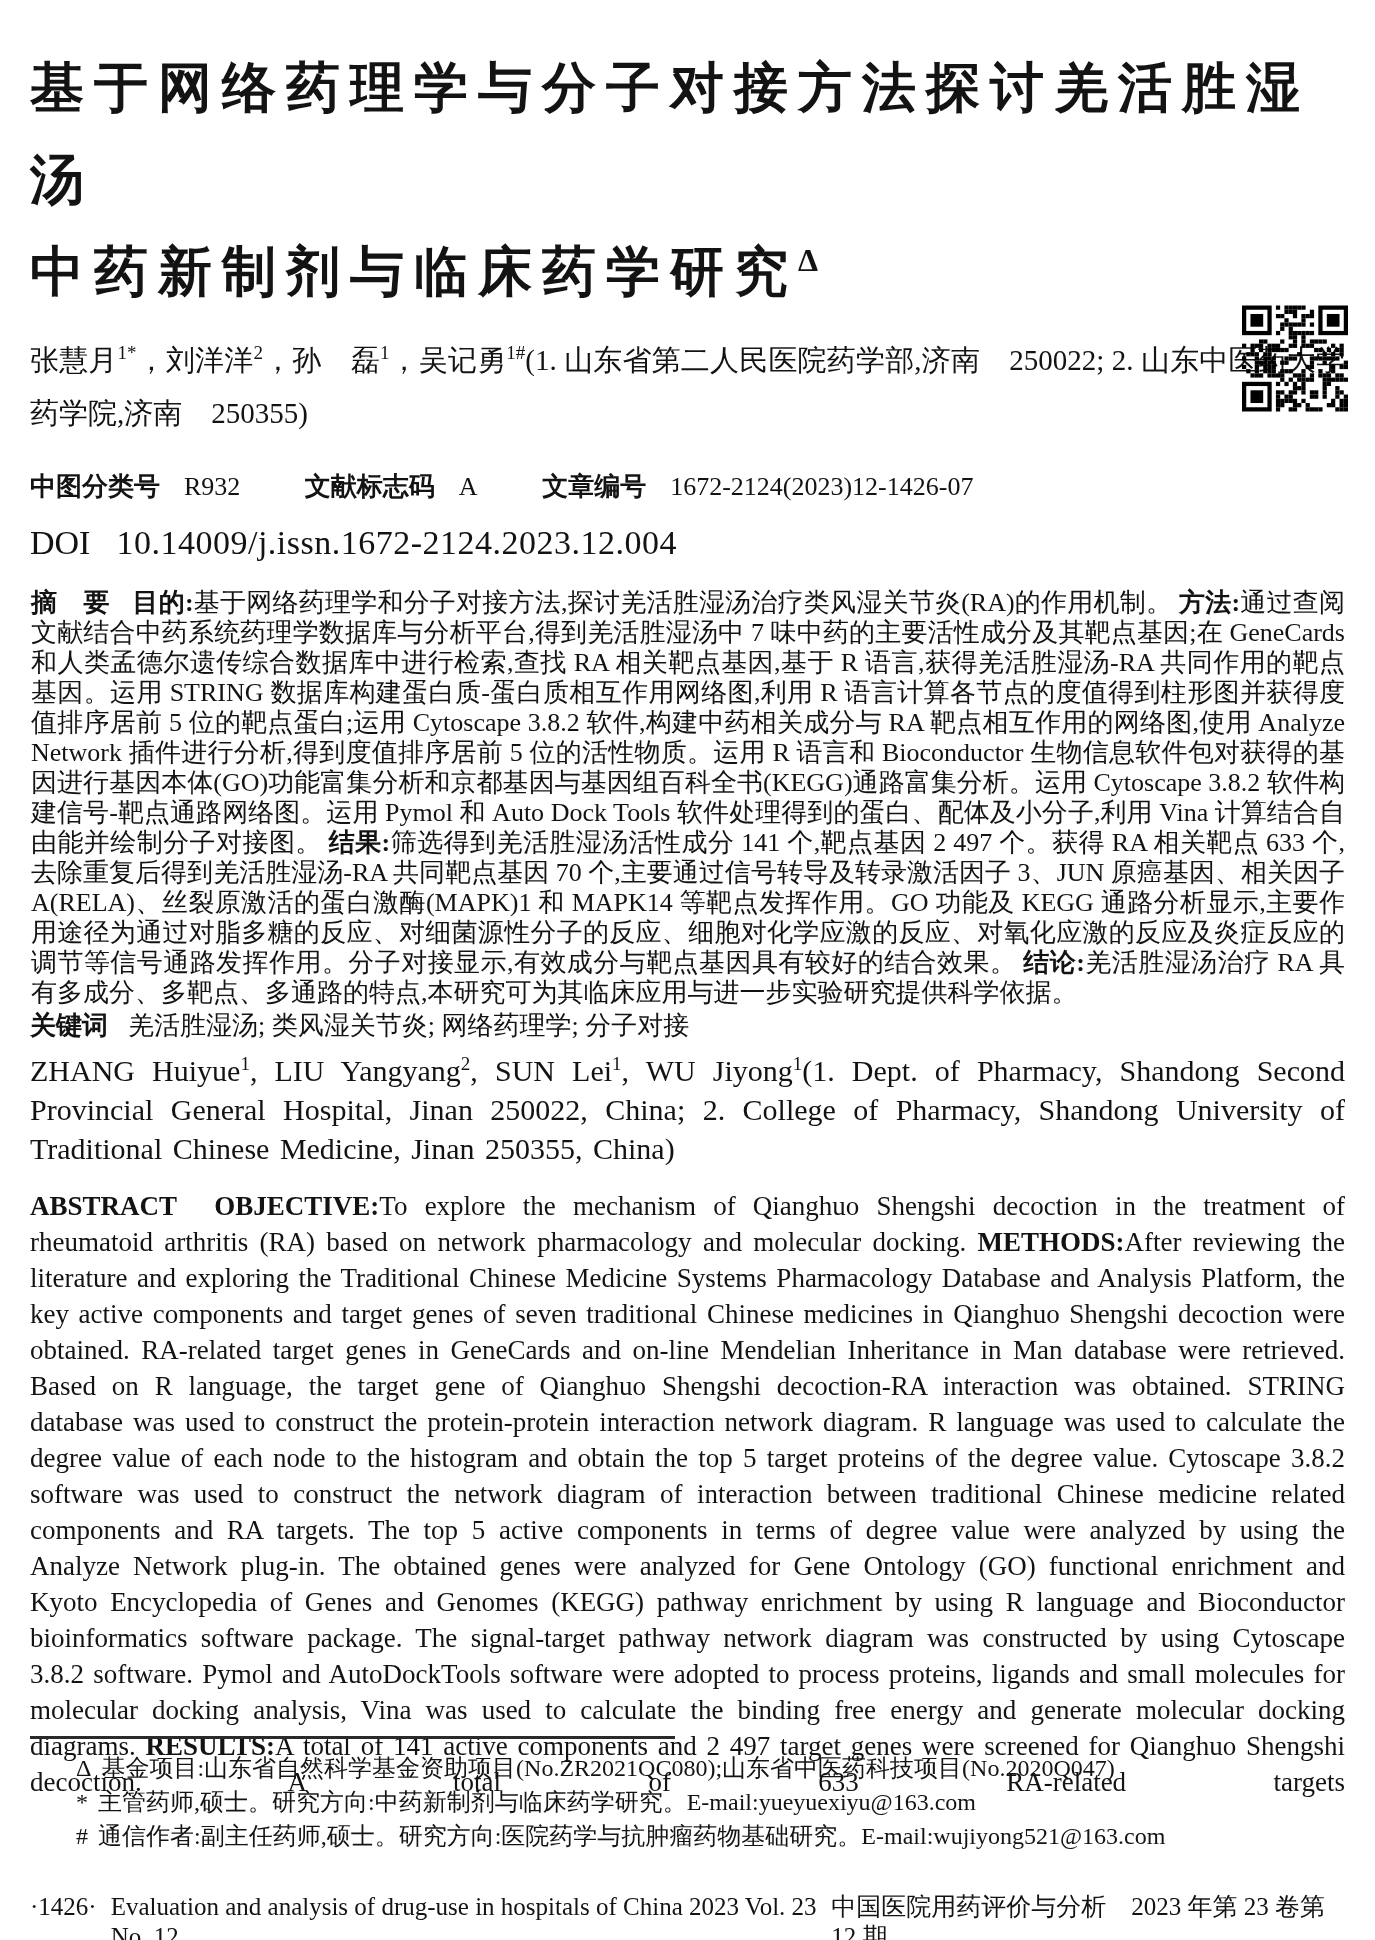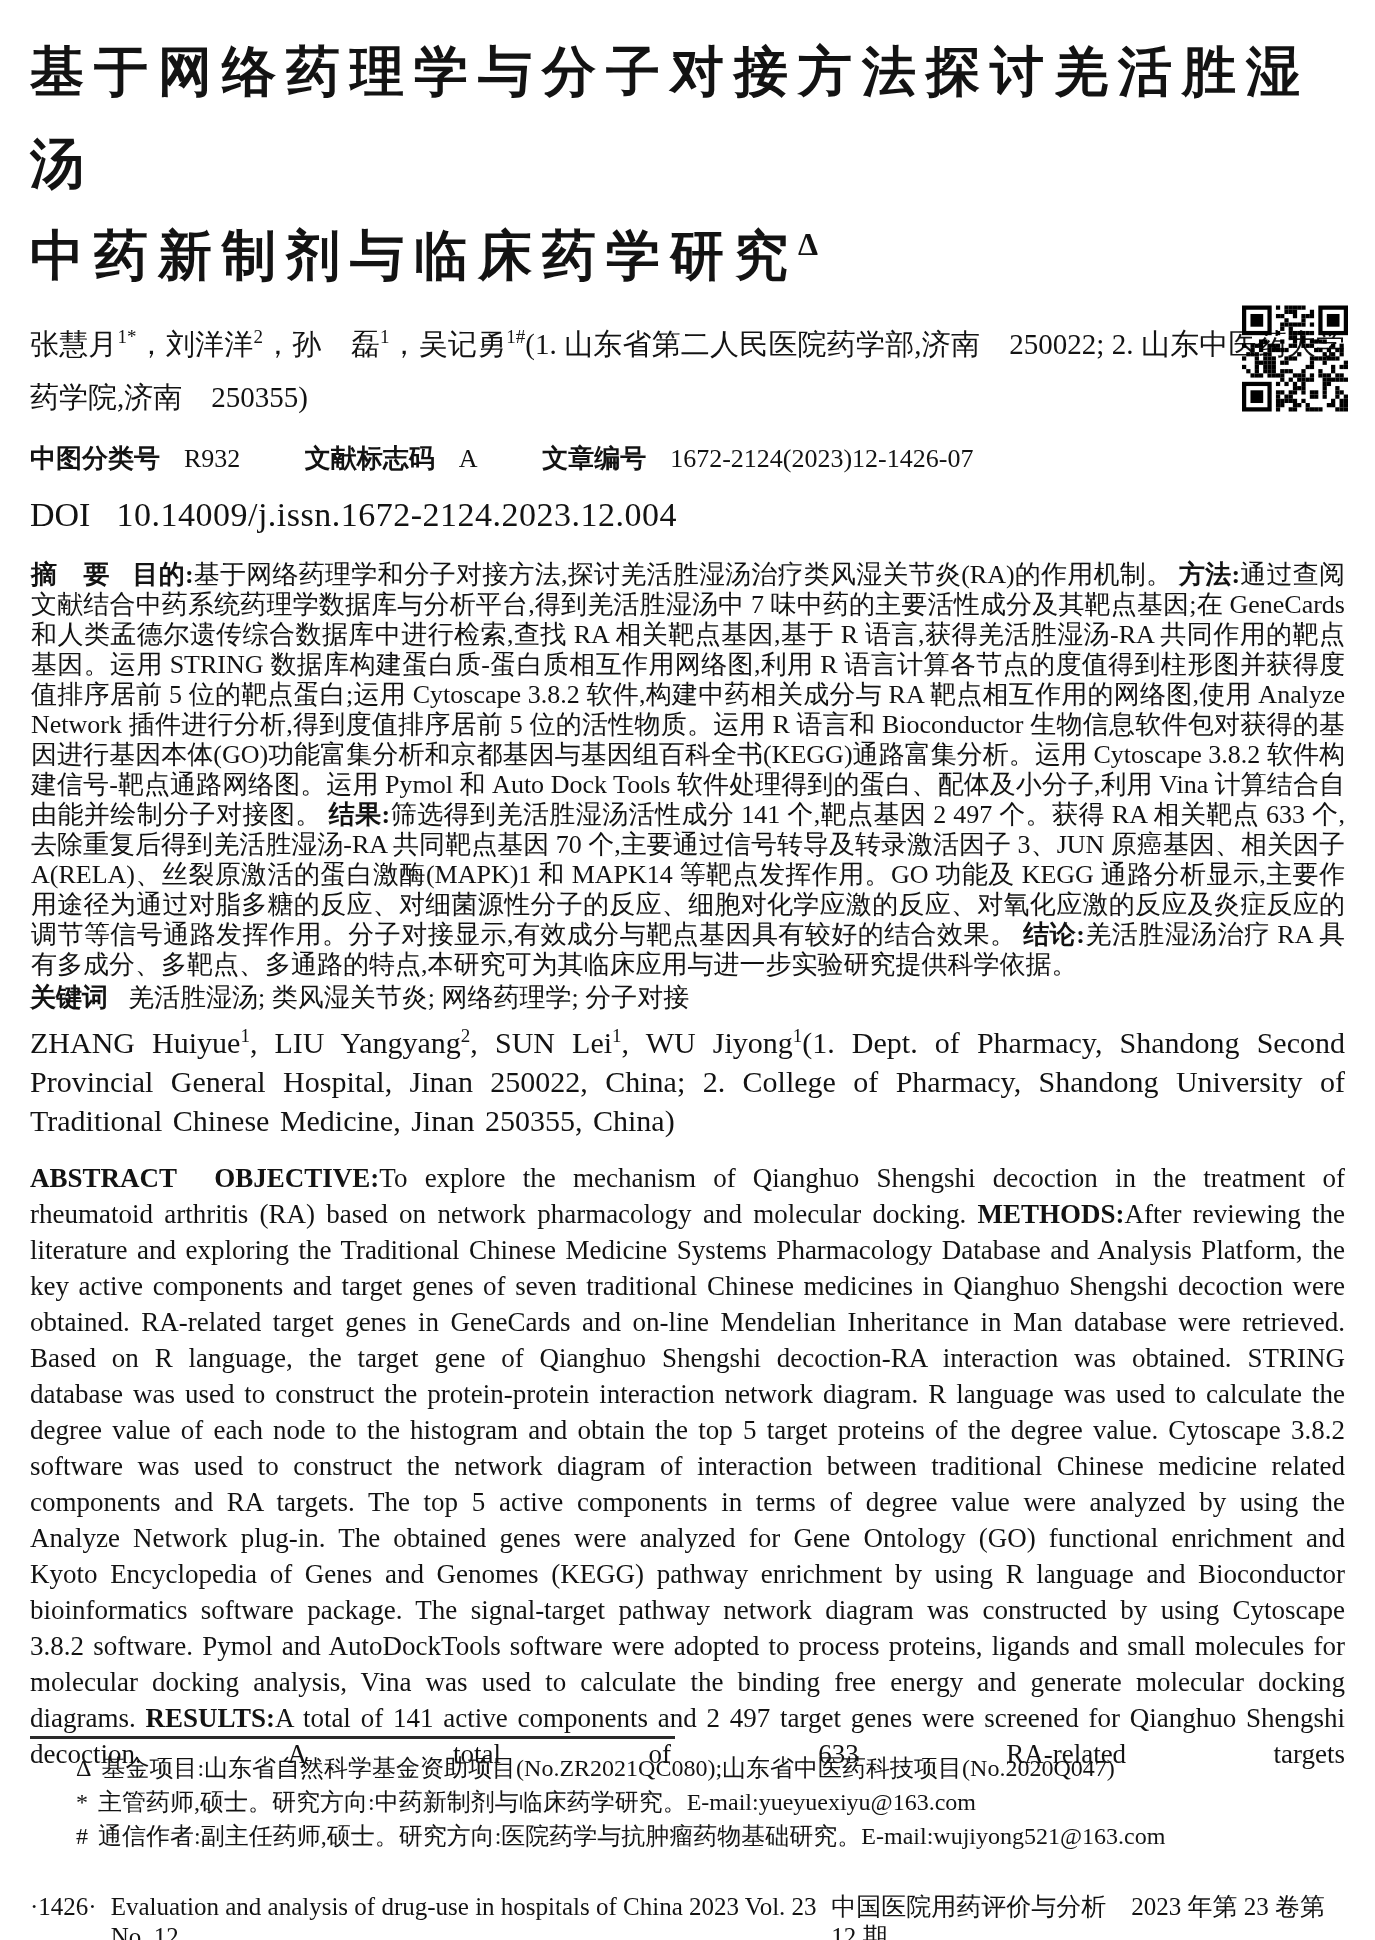--- a/index.html
+++ b/index.html
@@ -2,41 +2,41 @@
 <html lang="zh"><head>
 <meta charset="utf-8">
 <style>
   html,body{margin:0;padding:0;background:#fff;}
   .page{
     position:relative;
     width:1375px;height:1940px;
     background:#fff;color:#131313;
     font-family:"Liberation Serif", serif;
     box-sizing:border-box;
-    padding:20px 30px 0 30px;
+    padding:36px 30px 0 30px;
     overflow:hidden;
   }
   sup{line-height:0;}
   
   .title-zh{
     margin:6px 0 0 0;
     font-size:54px;line-height:92px;
     font-weight:900;letter-spacing:10px;
     font-family:"Liberation Serif", serif;
   }
   .title-zh sup{font-size:32px;letter-spacing:0;}
   
   .authors-zh{
     margin:16px 0 0 0;
     font-size:29px;line-height:53px;
     text-align:justify;
   }
   .authors-zh sup{font-size:19px;}
   
-  .meta-row{margin-top:18px;font-size:26px;line-height:32px;white-space:nowrap;}
+  .meta-row{margin-top:30px;font-size:26px;line-height:32px;white-space:nowrap;}
   .meta-label{font-weight:bold;font-family:"Liberation Sans", sans-serif;}
   .meta-value{margin-left:24px;}
   .meta-gap{display:inline-block;width:58px;}
   .doi-row{margin-top:24px;font-size:34px;line-height:32px;}
   .doi-value{margin-left:26px;letter-spacing:.5px;}
   
   .qr{position:absolute;left:1242px;top:305px;width:106px;height:107px;}
   .qr svg{display:block;width:100%;height:100%;}
   
   .abstract-zh{

